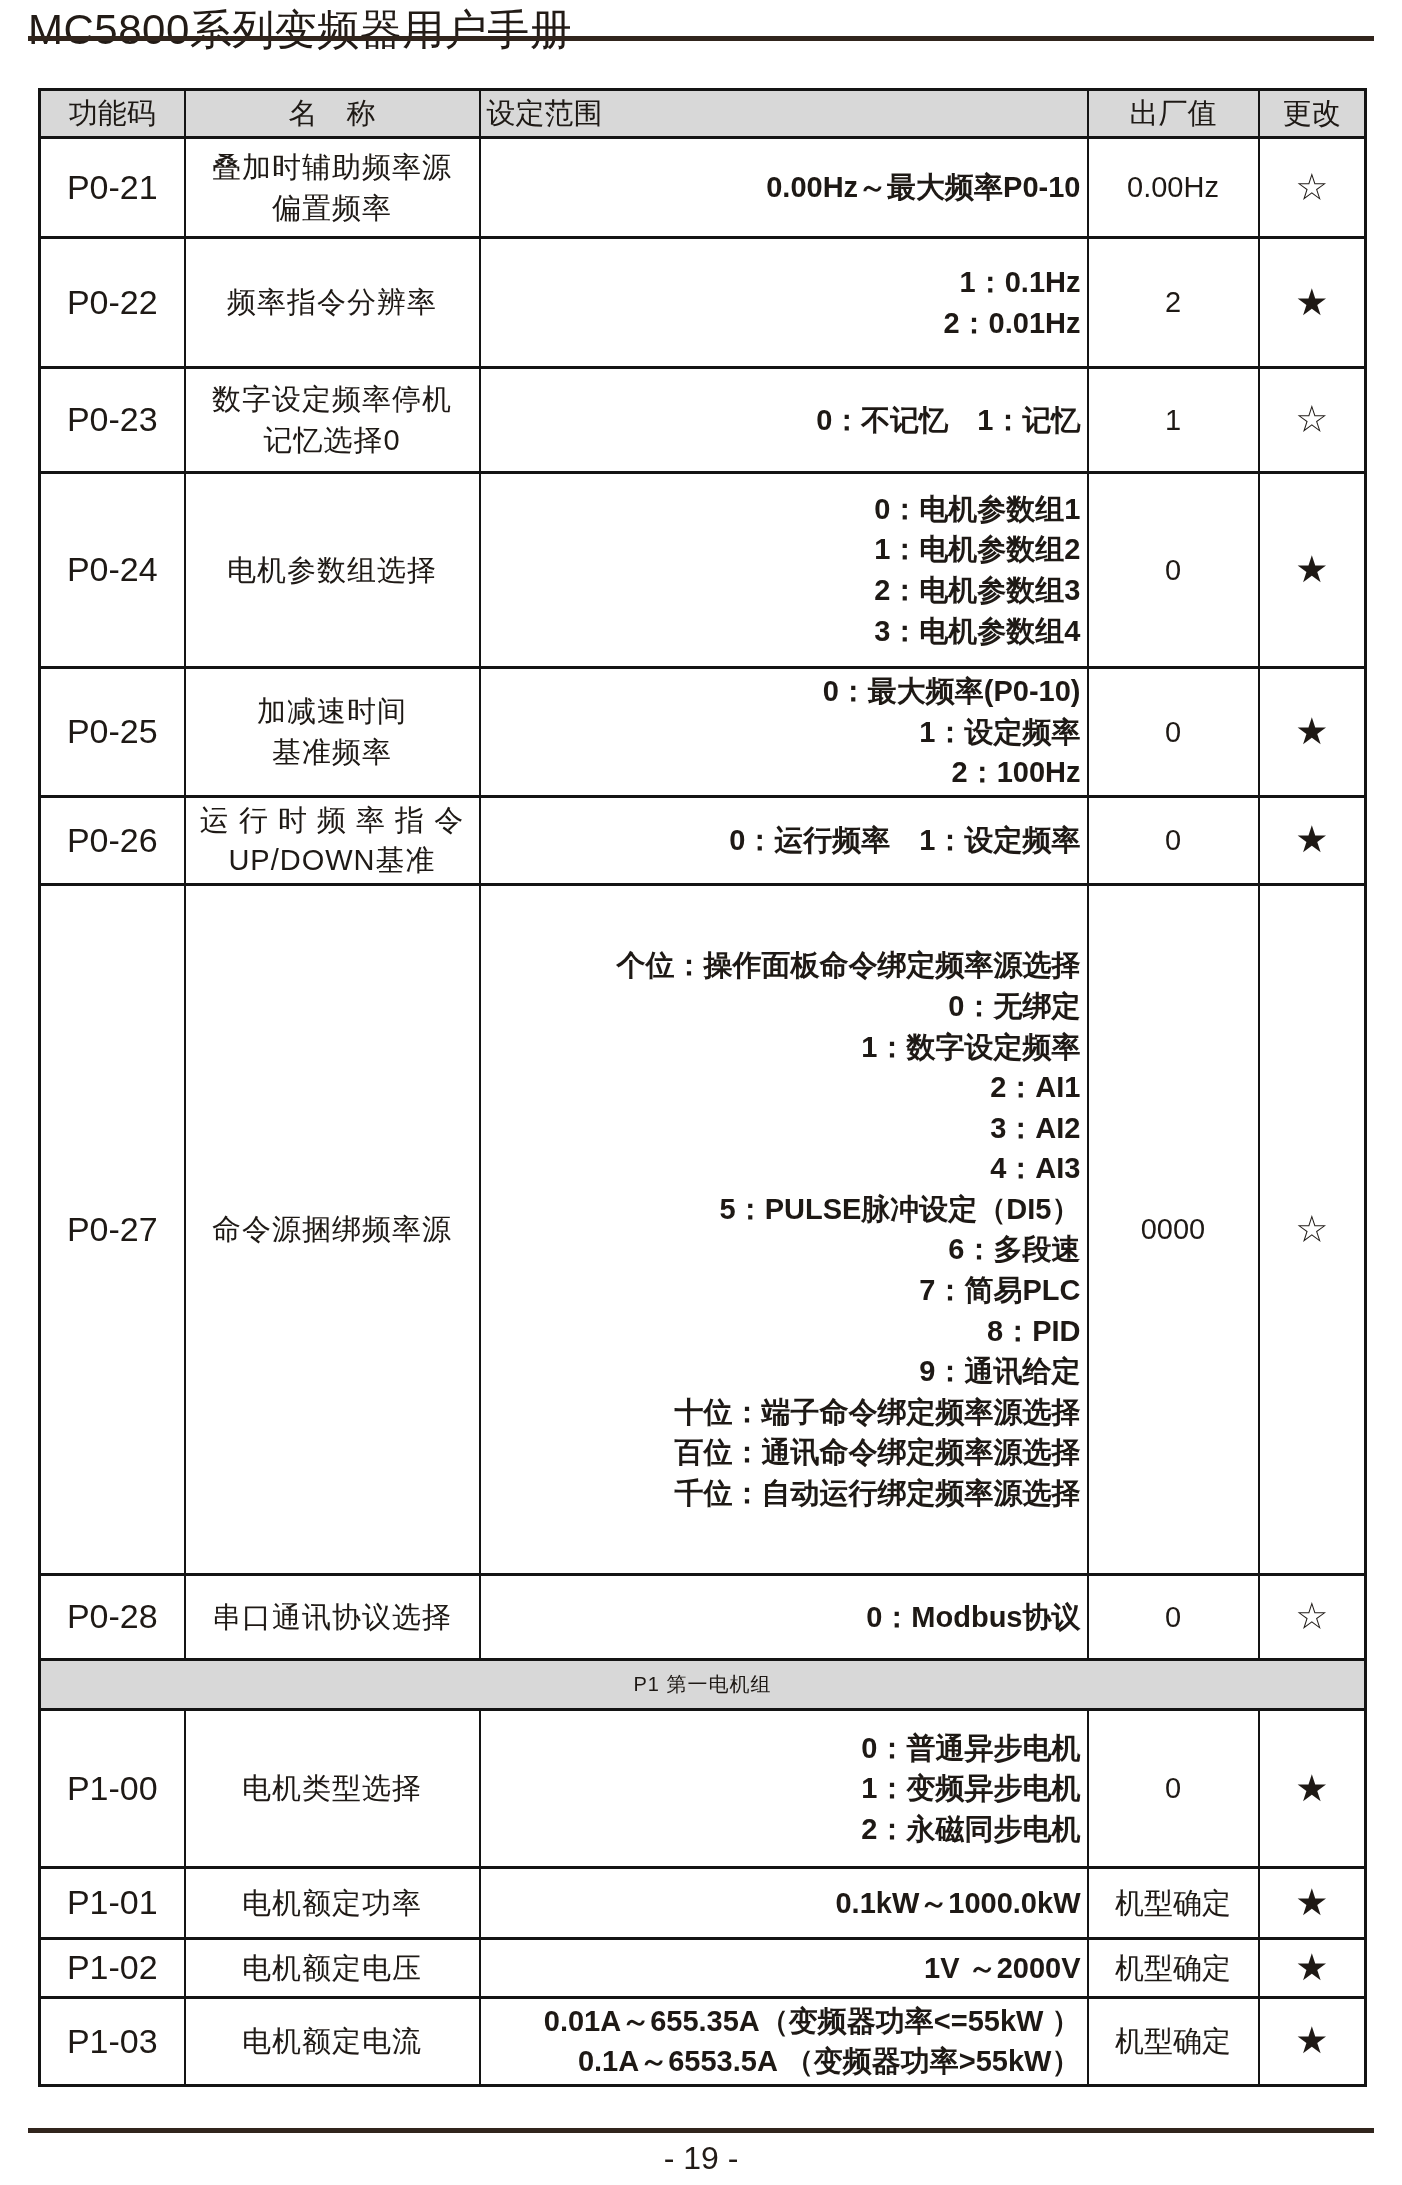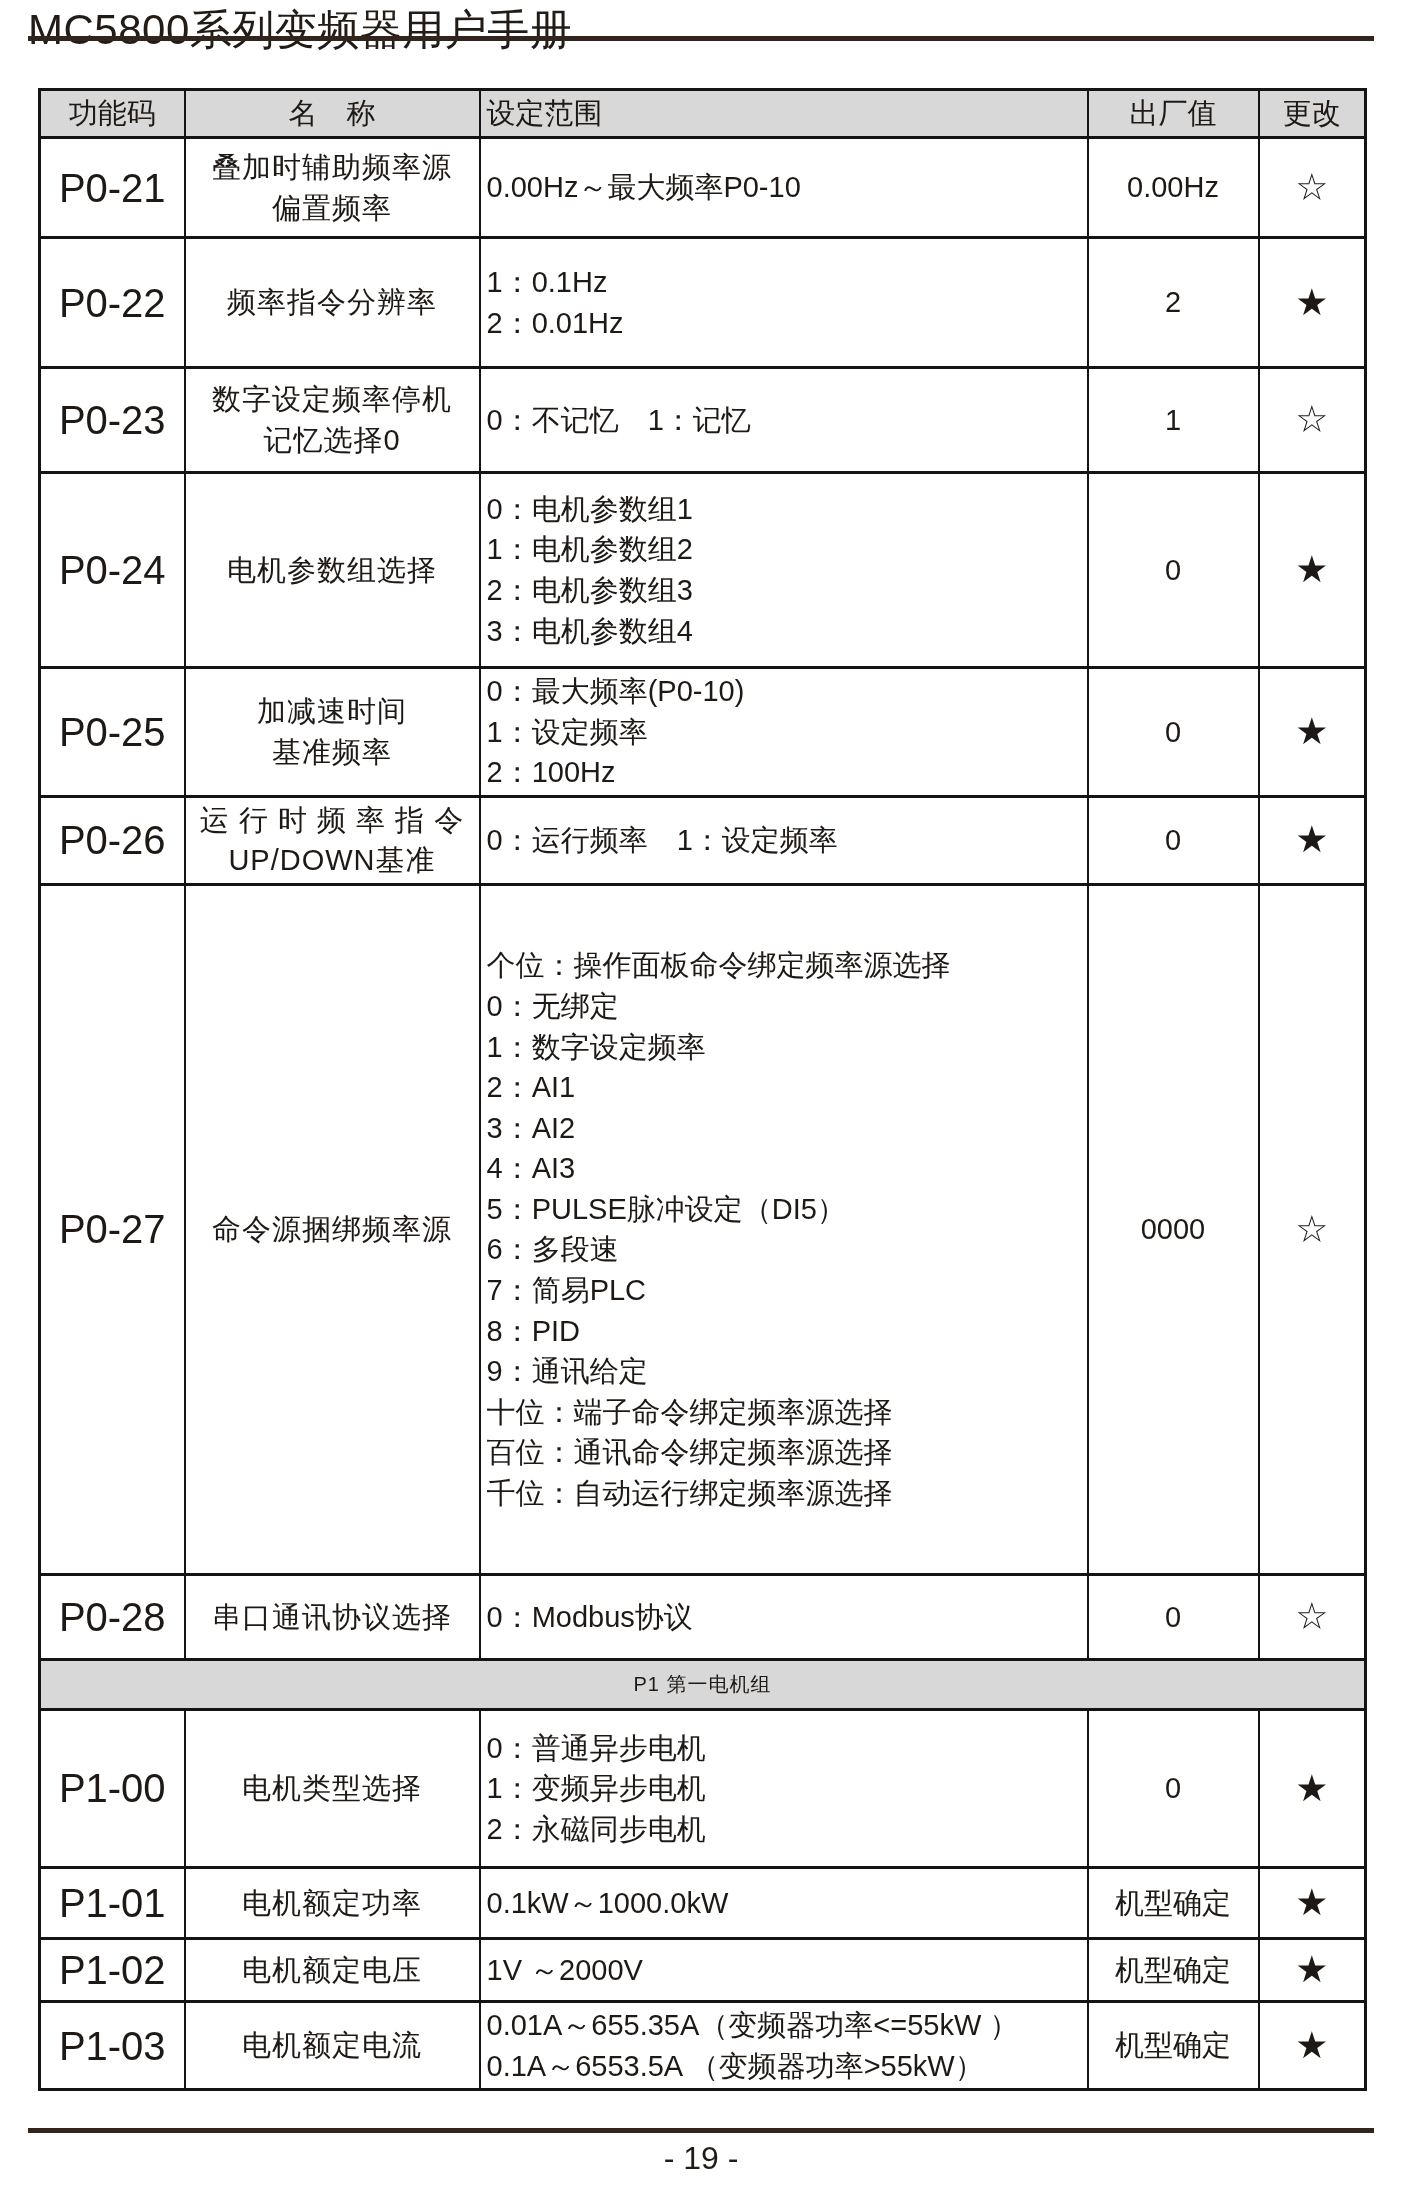--- a/index.html
+++ b/index.html
@@ -39,23 +39,23 @@
     white-space:pre-line;
     line-height:1.4;
   }
   .params thead th {
     background:#d8d8d8;
     font-weight:normal;
     font-size:29px;
     height:41px;
   }
   .th-left { text-align:left; padding-left:22px; }
-  .c-code   { text-align:center; font-size:40px; }
+  .c-code   { text-align:center; font-size:34px; }
   .c-name   { text-align:center; padding-left:20px; letter-spacing:1px; }
-  .c-range  { text-align:left; padding-left:22px; }
+  .c-range  { text-align:right; padding-left:22px;font-weight:bold; }
   .c-default{ text-align:center; }
   .c-modify { text-align:center; font-size:37px; }
   .lh36 { line-height:36px; }
   .lh41 { line-height:41px; }
   .lh45 { line-height:45px; }
   .lh49 { line-height:49px; }
   .nudge-up { padding-bottom:108px; }
   .section-row td {
     background:#d8d8d8;
     text-align:center;

